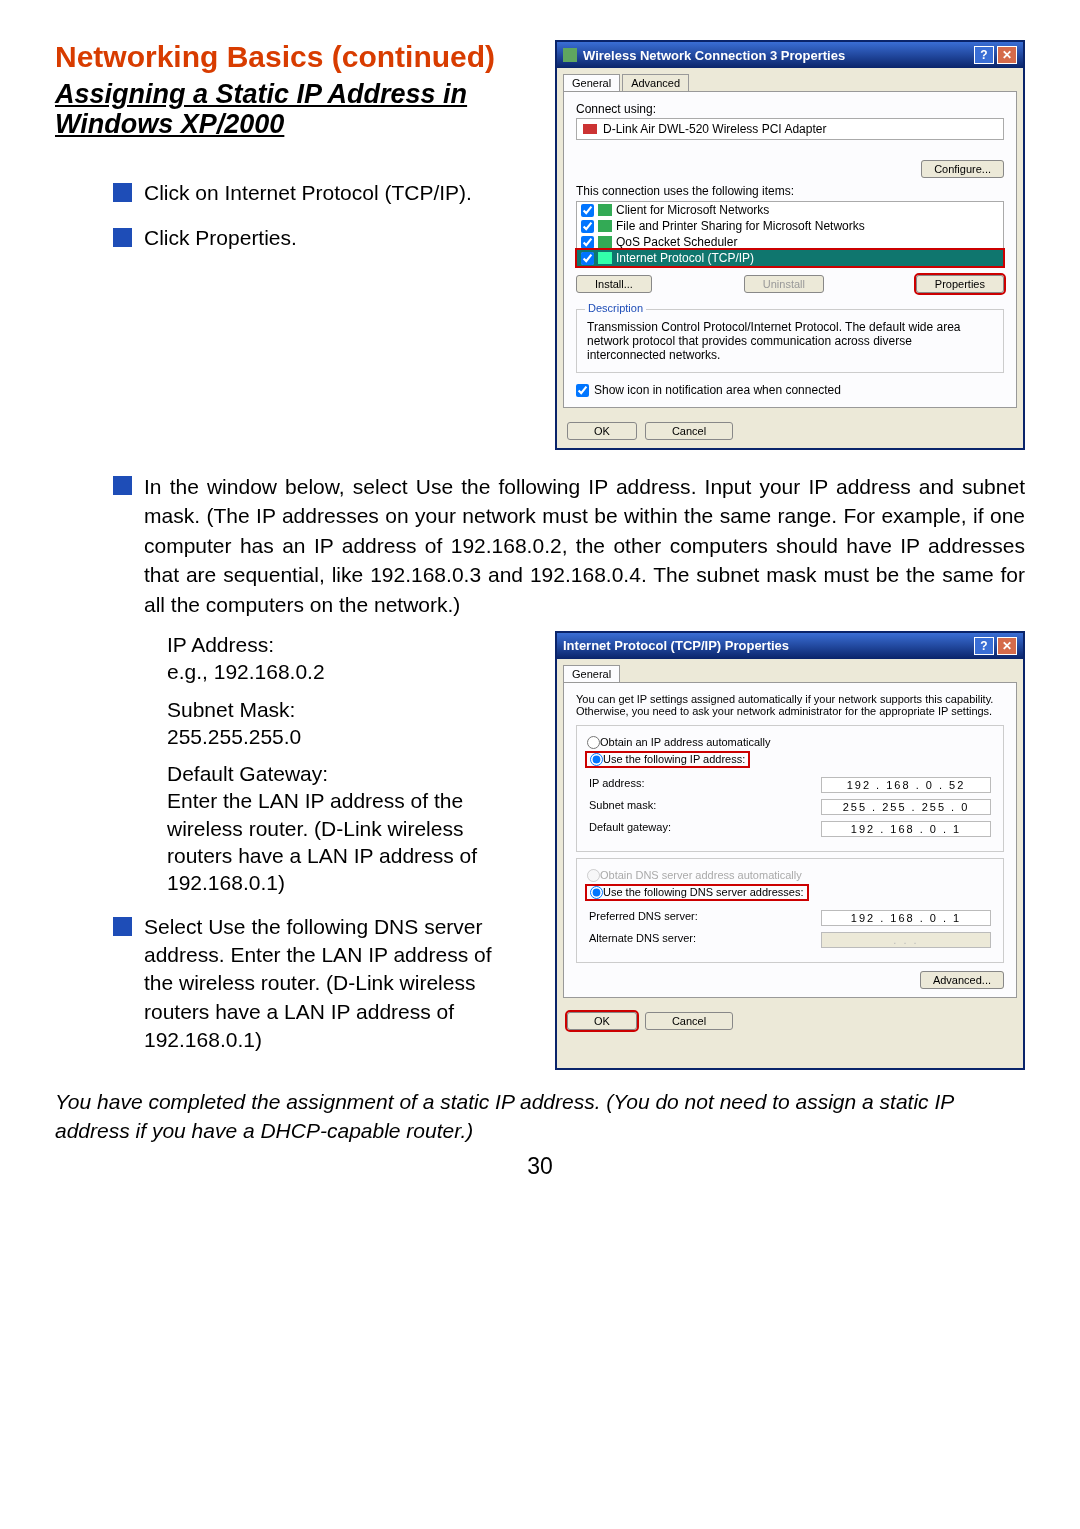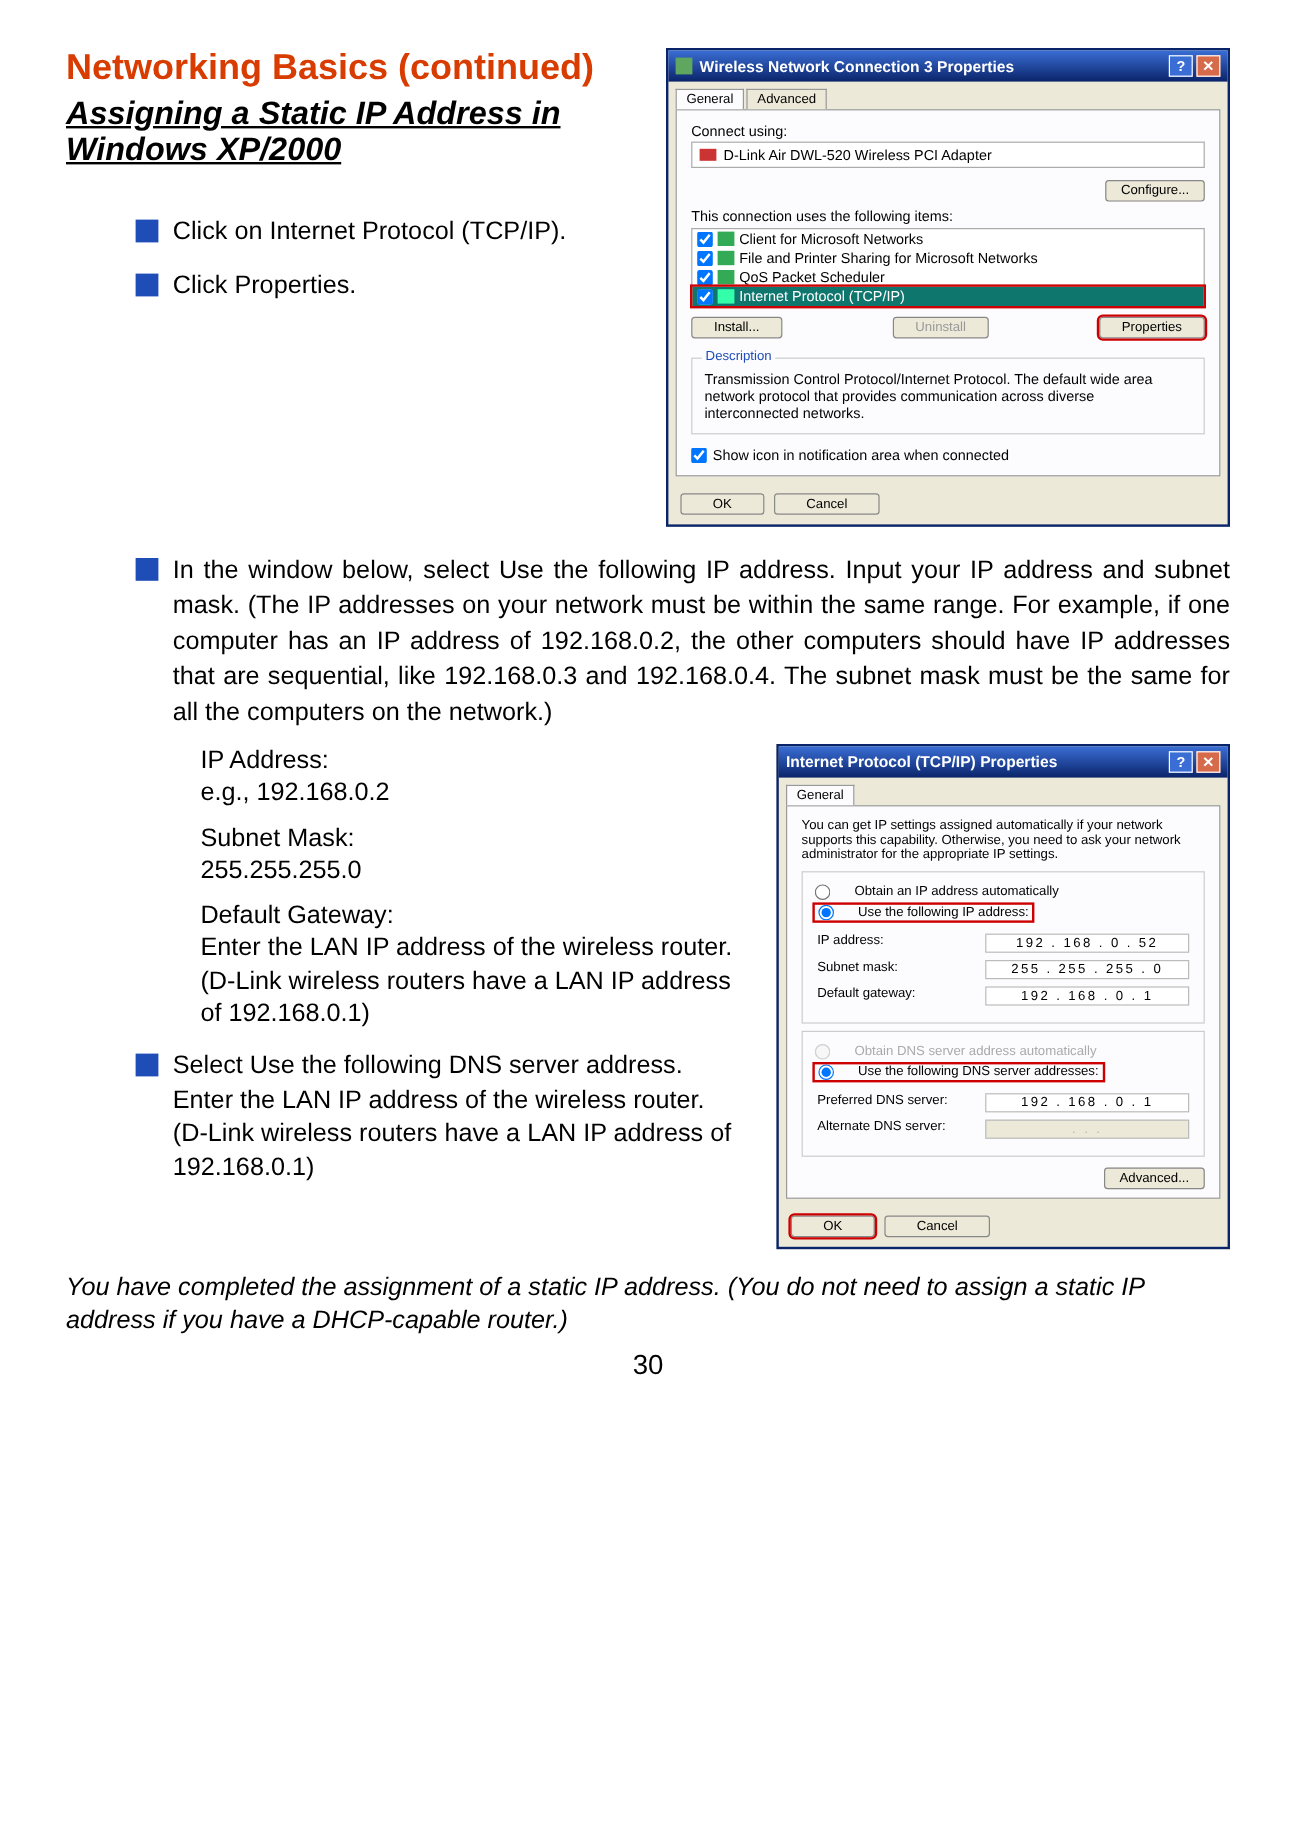--- a/index.html
+++ b/index.html
@@ -41,26 +41,26 @@
 .ckrow{display:flex;align-items:center;gap:5px;margin-top:10px}
 .footer{display:flex;justify-content:flex-start;gap:8px;padding:8px 10px}
 .footer .btn{padding:2px 26px}
 
 .parablk{margin-top:22px}
 .fullbul{display:flex;gap:12px;font-size:21px;line-height:1.4;text-align:justify}
 .midrow{display:flex;gap:30px;margin-top:12px}
 .midleft{flex:1;padding-left:112px;font-size:21px}
 .midleft p{margin-bottom:10px;line-height:1.3}
 
-.dlg2{width:378px}
+.dlg2{width:470px}
 .ipgrid{display:grid;grid-template-columns:1fr 170px;gap:6px 14px;margin:8px 2px 4px;font-size:11px}
 .ipcell{border:1px solid #bbb;background:#fff;padding:1px 4px;text-align:center;letter-spacing:2px}
 .ipcell.dis{background:#ece9d8;color:#bbb}
 .grp{border:1px solid #ccc;margin-top:6px;padding:8px 10px 10px;position:relative}
-.radio{display:flex;align-items:center;gap:20px;font-size:11px;margin:2px 0}
+.radio{display:flex;align-items:center;gap:0;font-size:11px;margin:2px 0}
 .radio.hot{outline:2px solid #c00;display:inline-flex;padding:0 3px}
 .radio.dis{color:#aaa}
 .advrow{text-align:right;margin-top:10px}
 .italicend{font-style:italic;font-size:21px;margin-top:18px;line-height:1.35}
 .pagenum{text-align:center;font-size:23px;margin-top:8px}
 .redout{outline:2px solid #c00}
 b{font-weight:normal}
 </style>
 </head>
 <body>
@@ -92,21 +92,21 @@
     <div class="tabs">
       <div class="tab active">General</div>
       <div class="tab">Advanced</div>
     </div>
     <div class="tabbody">
       <div>Connect using:</div>
       <div class="inset">
           <div class="aicon"></div>
           <span>D-Link Air DWL-520 Wireless PCI Adapter</span>
         </div>
-      <div style="text-align:right;margin-top:11px"><span class="btn">Configure...</span></div>
+      <div style="text-align:right;margin-top:22px"><span class="btn">Configure...</span></div>
       <div style="margin-top:8px">This connection uses the following items:</div>
       <div class="listbox">
         <div class="li">
             <input type="checkbox" checked="" style="">
             <div class="licon"></div>
             <span>Client for Microsoft Networks</span>
           </div>
         <div class="li">
             <input type="checkbox" checked="" style="">
             <div class="licon"></div>

